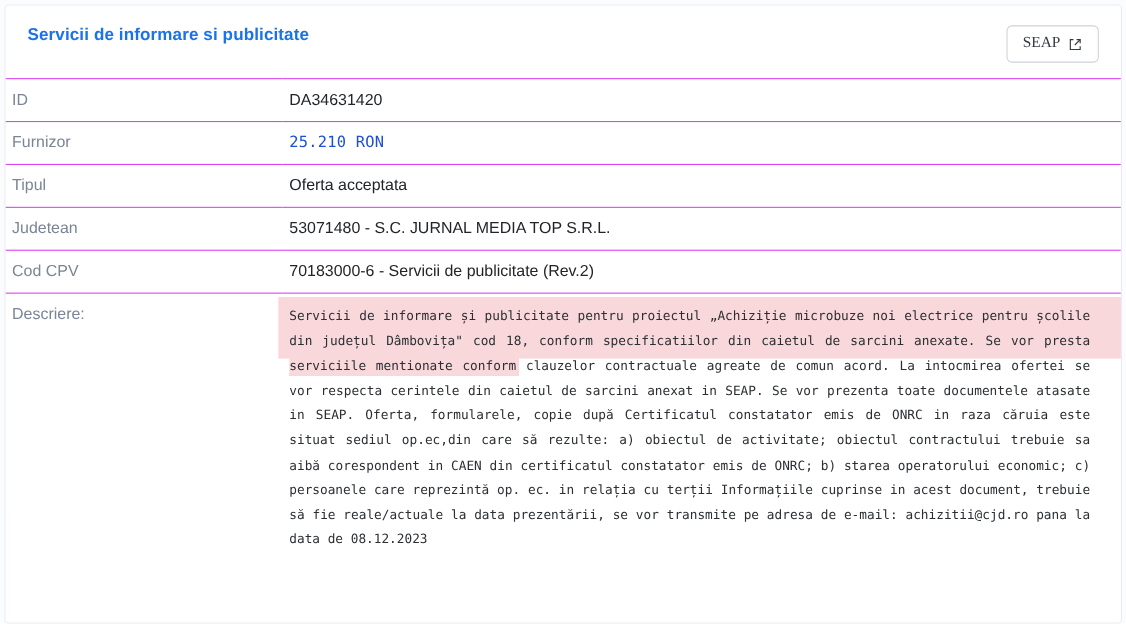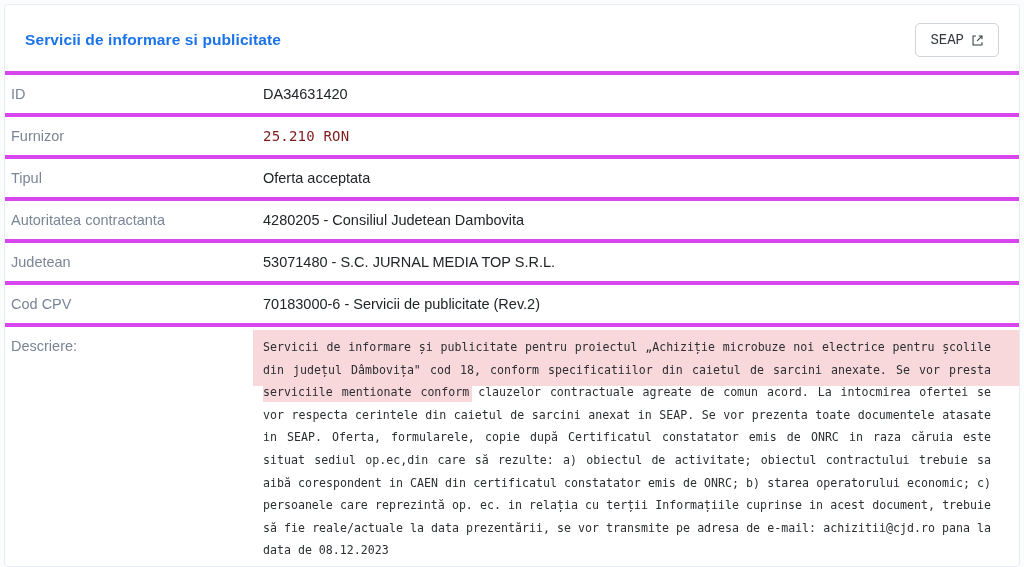--- a/index.html
+++ b/index.html
@@ -28,71 +28,70 @@
     right: 4px;
     bottom: 0;
     background: #ffffff;
     border: 1px solid #e9edf2;
     border-radius: 4px;
     box-sizing: border-box;
     overflow: hidden;
   }
   .card-header {
     display: flex;
-    align-items: center;
     justify-content: space-between;
     padding: 18px 20px 14px 20px;
   }
   .card-title {
     color: #1a73e8;
     font-size: 15.5px;
     font-weight: bold;
     letter-spacing: 0.1px;
   }
   .seap-button {
     display: inline-flex;
     align-items: center;
     gap: 7px;
     border: 1px solid #ced4da;
     border-radius: 5px;
     background: #ffffff;
     color: #343a40;
     font-size: 14px;
     padding: 8px 14px;
     cursor: pointer;
-    font-family: Liberation Mono, monospace;
+    font-family: Liberation Serif, serif;
   }
   .ext-icon { display: inline-block; width: 13px; height: 13px; }
   .ext-icon svg { display: block; }
 
   table.details {
     width: 100%;
     border-collapse: collapse;
     table-layout: fixed;
   }
   table.details td {
-    border-top: 4px solid #d946ef;
+    border-top: 1px solid #d946ef;
     padding: 11px 6px 11px 6px;
     vertical-align: top;
     font-size: 14.5px;
   }
   td.label {
     width: 240px;
     padding-left: 20px;
     color: #7a8596;
     font-size: 14.5px;
     white-space: nowrap;
   }
   td.value {
     color: #212529;
     font-size: 14.5px;
     padding-left: 0;
   }
   .money {
-    color: #7f1d1d;
+    color: #1d4ed8;
     font-family: "DejaVu Sans Mono", monospace;
     font-size: 14px;
     letter-spacing: 0.2px;
   }
 
   .desc-row td.value {
     padding-top: 9px;
     padding-bottom: 0;
     padding-right: 28px;
   }
@@ -149,24 +148,20 @@
           <td class="label">Furnizor</td>
           <td class="value">
             <span class="money">25.210  RON</span>
           </td>
         </tr>
         <tr>
           <td class="label">Tipul</td>
           <td class="value">Oferta acceptata</td>
         </tr>
         <tr>
-          <td class="label">Autoritatea contractanta</td>
-          <td class="value">4280205 - Consiliul Judetean Dambovita</td>
-        </tr>
-        <tr>
           <td class="label">Judetean</td>
           <td class="value">53071480 - S.C. JURNAL MEDIA TOP S.R.L.</td>
         </tr>
         <tr>
           <td class="label">Cod CPV</td>
           <td class="value">70183000-6 - Servicii de publicitate (Rev.2)</td>
         </tr>
         <tr class="desc-row">
           <td class="label">Descriere:</td>
           <td class="value">

